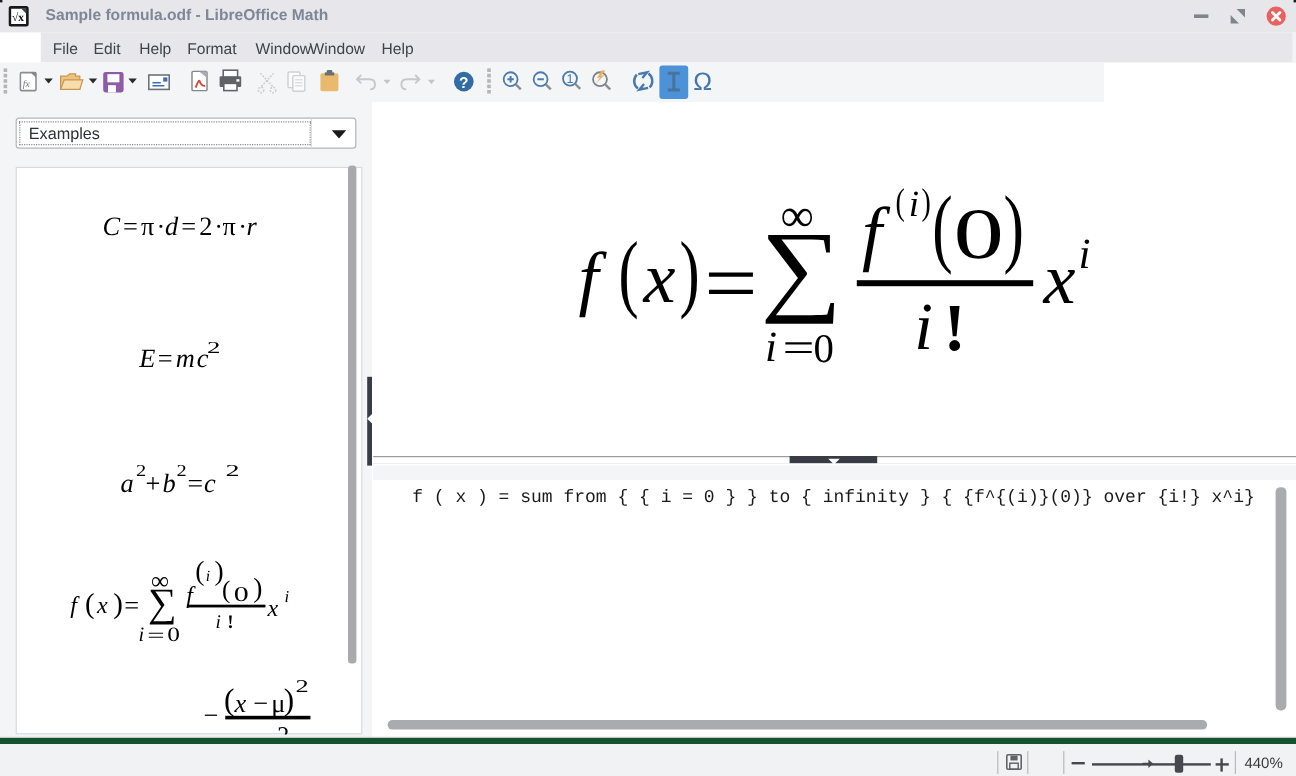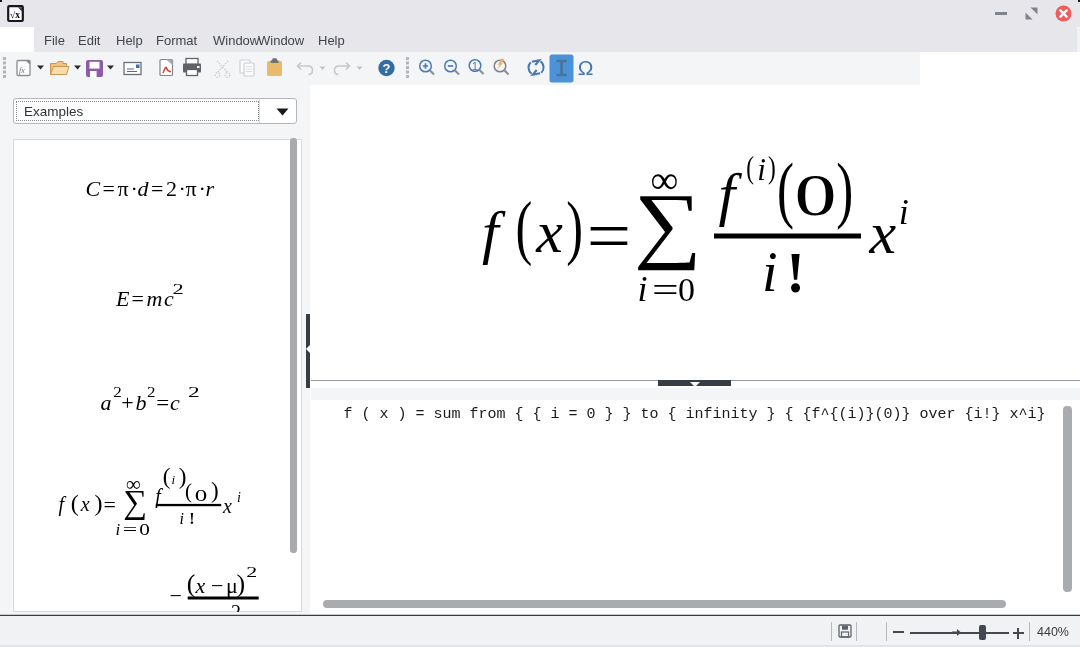--- a/index.html
+++ b/index.html
@@ -5,34 +5,35 @@
   font-family:"Liberation Sans",sans-serif;}
 *{box-sizing:border-box;}
 .abs{position:absolute;}
 #titlebar{position:absolute;left:0;top:0;width:1080px;height:27px;background:#e7e7eb;}
 #menubar{position:absolute;left:0;top:27px;width:1080px;height:25px;background:#e7e7eb;margin-left:34px;}
 #toolbar{position:absolute;left:0;top:52px;width:920px;height:33px;background:#f4f5f7;}
 #leftpanel{position:absolute;left:0;top:85px;width:310px;height:529px;background:#f4f5f7;text-align:center;}
 #maindoc{position:absolute;left:311px;top:85px;width:769px;height:295px;background:#fff;}
 #cmdregion{position:absolute;left:311px;top:386px;width:769px;height:228px;background:#fff;}
 #graystrip{position:absolute;left:311px;top:388px;width:769px;height:12px;background:#f4f5f7;}
-#statusbar{position:absolute;left:0;top:615px;width:1080px;height:32px;background:#f1f2f4;border-top:1px solid #14532d;}
+#statusbar{position:absolute;left:0;top:615px;width:1080px;height:32px;background:#f1f2f4;border-top:5px solid #14532d;}
 .menuitem{position:absolute;top:6px;font-size:13px;color:#3f444a;}
 .mono{font-family:"Liberation Mono",monospace;}
 .serif{font-family:"Liberation Serif",serif;}
 </style></head>
 <body>
 <div id="titlebar">
   <svg class="abs" style="left:7px;top:5px" width="18" height="18" viewBox="0 0 18 18">
     <rect x="1.2" y="1.2" width="14.6" height="14.8" rx="1" fill="#fff" stroke="#16181b" stroke-width="2.2"></rect>
     <path d="M10.8 2.2 L15 6.4 L15 2.2 Z" fill="#3f4245"></path>
     <text x="3" y="12.8" font-size="9.5" font-weight="bold" font-family="Liberation Serif" fill="#0a0a0a">√x</text>
   </svg>
   <div class="abs" style="left:0;top:0;width:2px;height:1.5px;background:#1a1a1a;"></div>
   <div class="abs" style="left:1078px;top:0;width:2px;height:1.5px;background:#1a1a1a;"></div>
+  <div class="abs" style="left:38px;top:4.5px;font-size:13px;font-weight:bold;color:#7d8795;">Sample formula.odf - LibreOffice Math</div>
   <div class="abs" style="left:995px;top:12px;width:12px;height:3px;background:#80858d;"></div>
   <svg class="abs" style="left:1024px;top:6px" width="15" height="15" viewBox="0 0 15 15">
     <path d="M1.5 13.5 L1.5 6.5 L8.5 13.5 Z" fill="#80858d"></path>
     <path d="M6.5 1.5 L13.5 1.5 L13.5 8.5 Z" fill="#80858d"></path>
   </svg>
   <svg class="abs" style="left:1055px;top:5px" width="17" height="17" viewBox="0 0 17 17">
     <circle cx="8.5" cy="8.5" r="8" fill="#ec5f5f"></circle>
     <path d="M5.4 5.4 L11.6 11.6 M11.6 5.4 L5.4 11.6" stroke="#fff" stroke-width="2.4" stroke-linecap="round"></path>
   </svg>
 </div>

